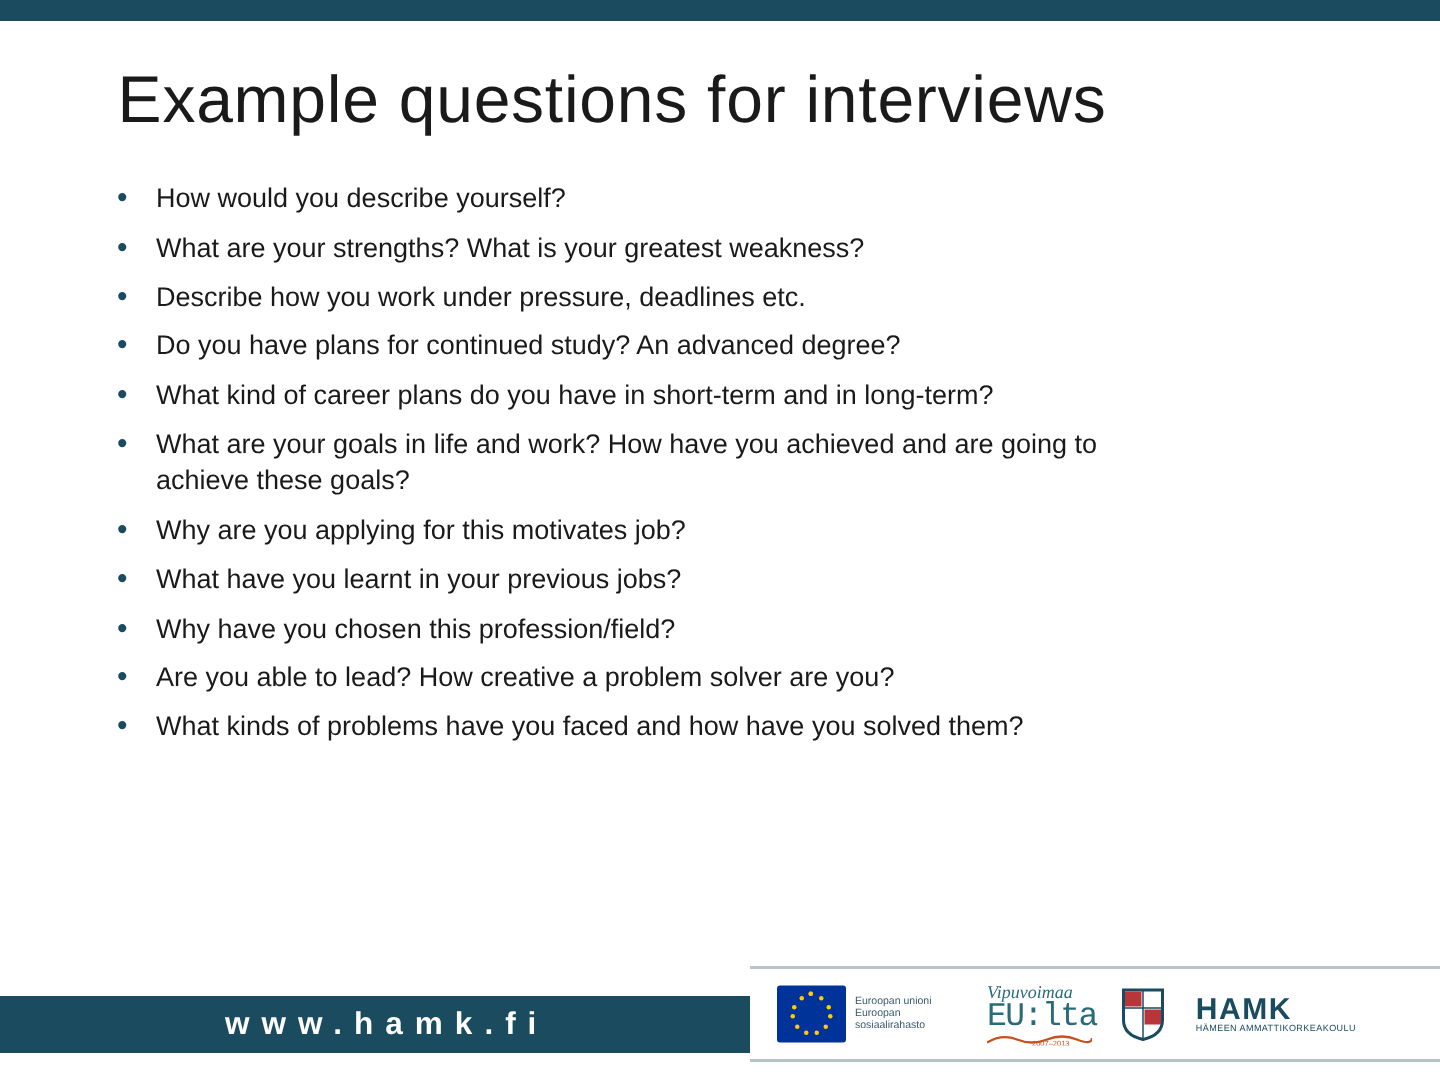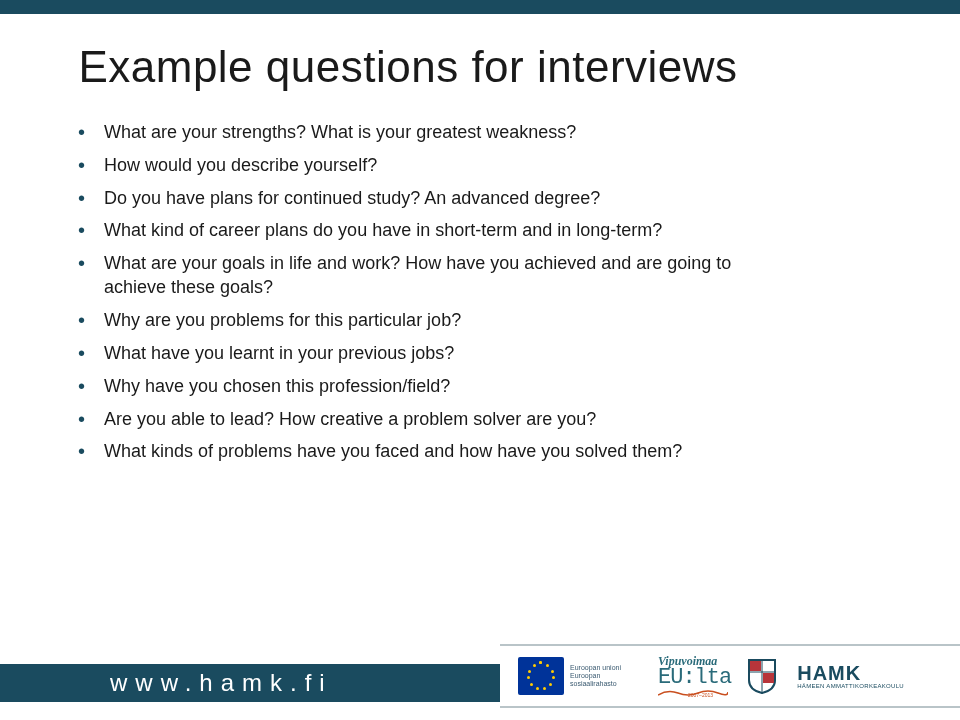--- a/index.html
+++ b/index.html
@@ -56,23 +56,24 @@
     top: 20px;
     width: 500px;
     height: 38px;
     background: #1a4b5f;
     display: flex;
     align-items: center;
     padding-left: 110px;
   }
   .footer-url {
     color: #fff;
-    font-size: 24px;
+    font-size: 21px;
     letter-spacing: 8px;
-    font-weight: 400;
+    font-weight: 700;
+    margin-left: 40px;
   }
   .footer-line-top {
     position: absolute;
     left: 500px;
     top: 0;
     width: 460px;
     height: 2px;
     background: #b9c4c8;
   }
   .footer-line-bottom {
@@ -123,21 +124,21 @@
   .vipu {
     display: flex;
     flex-direction: column;
     gap: 0;
   }
   .vipu-top {
     font-family: Georgia, 'Times New Roman', serif;
     font-style: italic;
     font-size: 12px;
     color: #2a6b7a;
-    font-weight: bold;
+    font-weight: normal;
     line-height: 1;
   }
   .vipu-main {
     font-family: 'Courier New', monospace;
     font-size: 22px;
     color: #2a6b7a;
     font-weight: 400;
     line-height: 1;
     letter-spacing: -1px;
   }
@@ -173,26 +174,27 @@
   body { position: relative; }
 </style>
 </head>
 <body>
 
 <div class="top-bar"></div>
 
 <div class="content">
   <h1 class="title">Example questions for interviews</h1>
   <ul class="qs">
+    <li>How would you describe yourself?</li>
     <li>What are your strengths? What is your greatest weakness?</li>
-    <li>How would you describe yourself?</li>
+    <li>Describe how you work under pressure, deadlines etc.</li>
     <li>Do you have plans for continued study? An advanced degree?</li>
     <li>What kind of career plans do you have in short-term and in long-term?</li>
     <li>What are your goals in life and work? How have you achieved and are going to achieve these goals?</li>
-    <li>Why are you problems for this particular job?</li>
+    <li>Why are you applying for this motivates job?</li>
     <li>What have you learnt in your previous jobs?</li>
     <li>Why have you chosen this profession/field?</li>
     <li>Are you able to lead? How creative a problem solver are you?</li>
     <li>What kinds of problems have you faced and how have you solved them?</li>
   </ul>
 </div>
 
 <div class="footer">
   <div class="footer-line-top"></div>
   <div class="footer-bar">

